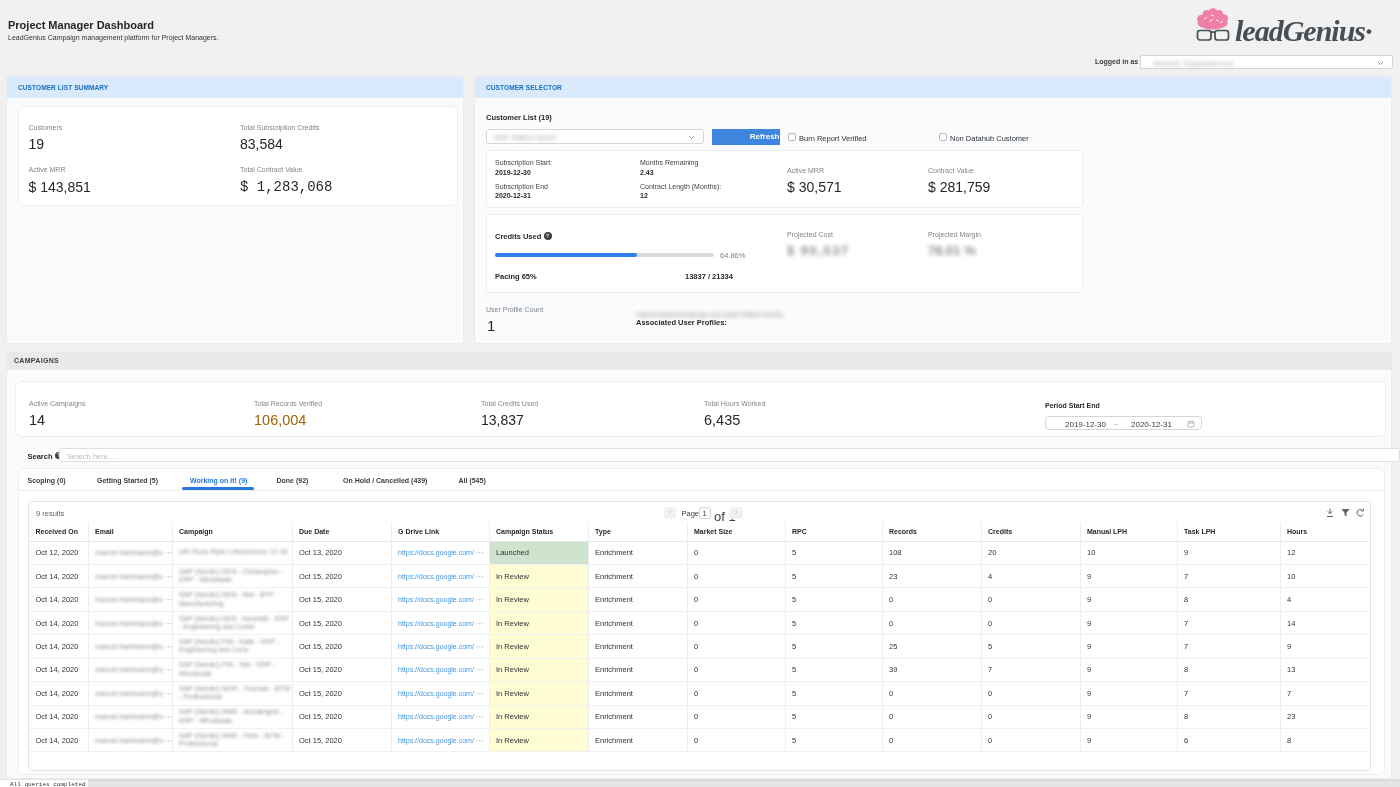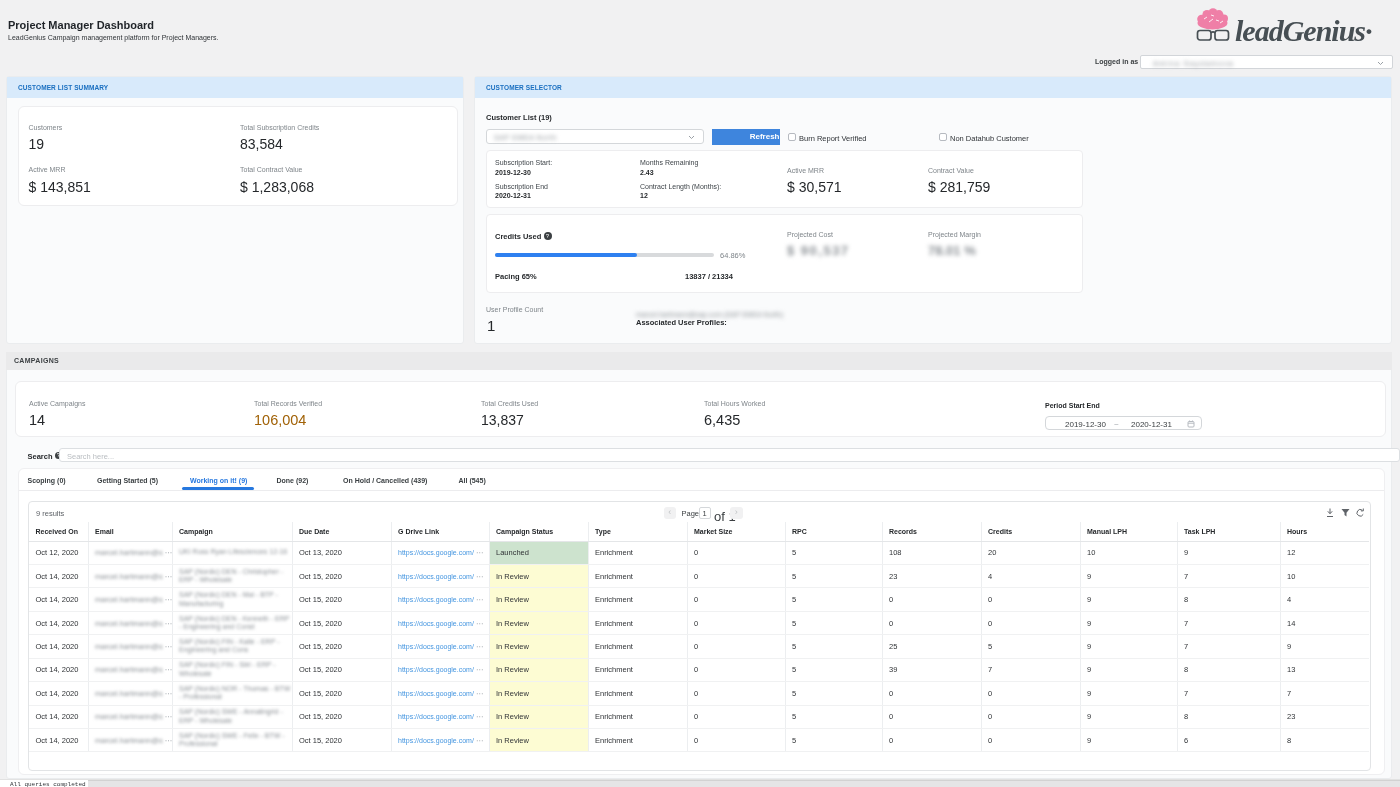--- a/index.html
+++ b/index.html
@@ -67,21 +67,21 @@
 <div class="abs panel" style="left:6px; top:76px; width:458px; height:268px;">
   <div class="panel-head">CUSTOMER LIST SUMMARY</div>
   <div class="abs card" style="left:11px; top:29px; width:440px; height:100px;">
     <div class="abs lbl" style="left:9.5px; top:17px;">Customers</div>
     <div class="abs val" style="left:9.5px; top:29px;">19</div>
     <div class="abs lbl" style="left:221px; top:17px;">Total Subscription Credits</div>
     <div class="abs val" style="left:221px; top:29px;">83,584</div>
     <div class="abs lbl" style="left:9.5px; top:59px;">Active MRR</div>
     <div class="abs val" style="left:9.5px; top:72px;">$ 143,851</div>
     <div class="abs lbl" style="left:221px; top:59px;">Total Contract Value</div>
-    <div class="abs val" style="left:221px; top:72px;">$ 1,283,068</div>
+    <div class="abs val" style="left:221px; top:72px;font-family:Liberation Mono, monospace;">$ 1,283,068</div>
   </div>
 </div>
 
 <div class="abs panel" style="left:474px; top:76px; width:918px; height:268px;">
   <div class="panel-head">CUSTOMER SELECTOR</div>
   <div class="abs sb" style="left:11px; top:36px;">Customer List (19)</div>
   <div class="abs" style="left:11px; top:52px; width:218px; height:15px; background:#fff; border:1px solid #d4d7da; border-radius:3px;">
     <span class="abs blur" style="left:7px; top:3.5px; font-size:7px; letter-spacing:.6px;">SAP EMEA North</span>
     <svg class="abs" style="right:8px; top:5px;" width="7" height="5">
         <path d="M1 1 L3.5 3.5 L6 1" stroke="#9aa0a6" stroke-width="1" fill="none"></path>

